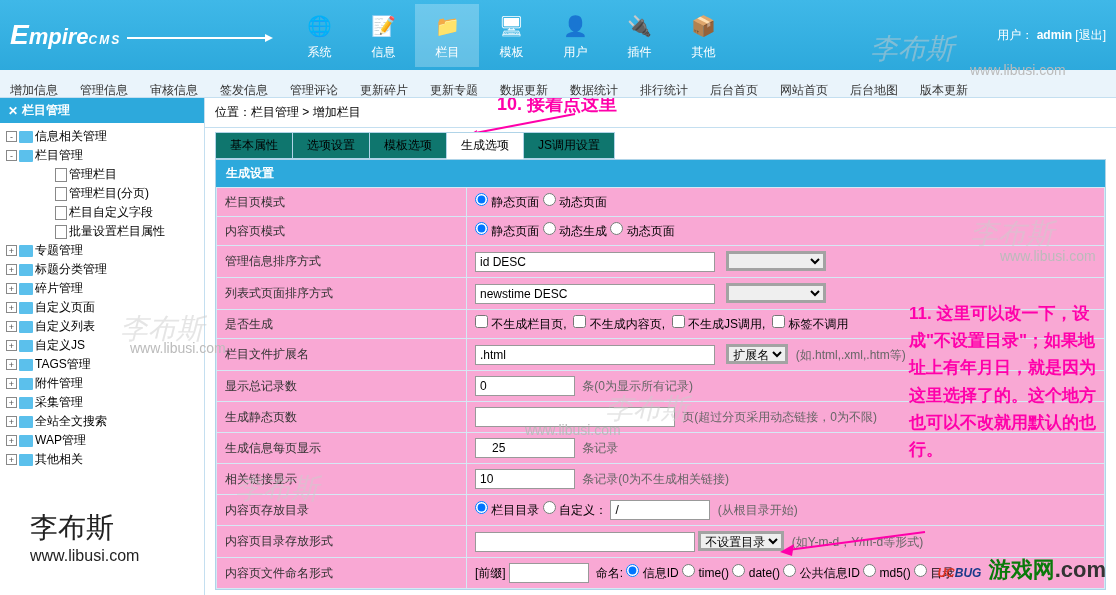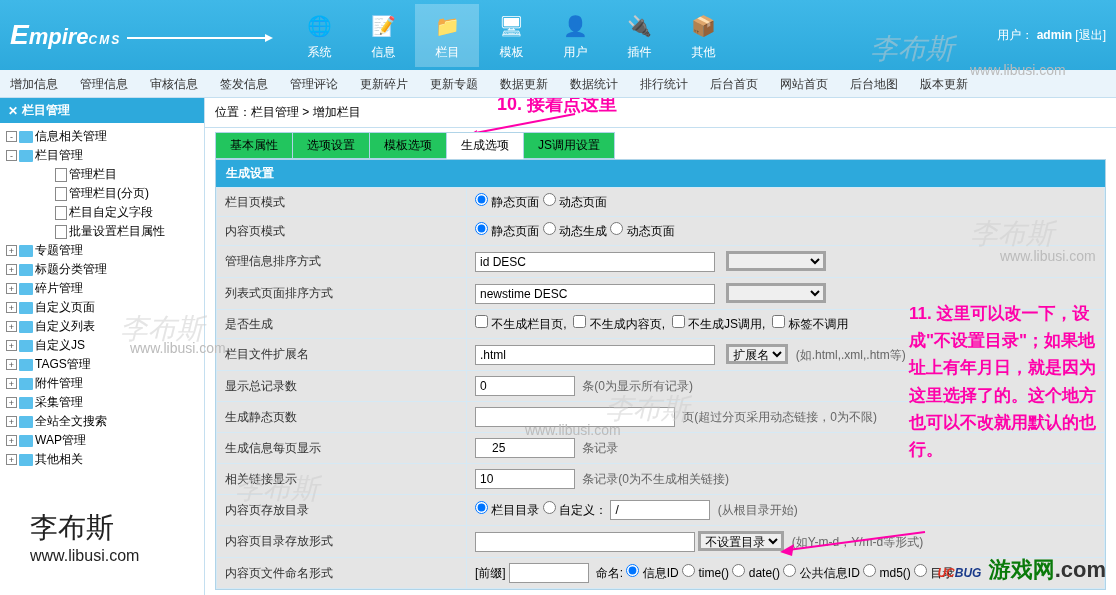--- a/index.html
+++ b/index.html
@@ -7,40 +7,40 @@
 .topbar{height:70px;background:linear-gradient(#3fb8e8,#2da9dc);display:flex;align-items:center;padding:0 10px;color:#fff}
 .logo{font-size:22px;font-style:italic;font-weight:bold;color:#fff;padding-right:20px}
 .logo-arrow{display:inline-block;width:140px;height:2px;background:#fff;vertical-align:middle;position:relative}
 .logo-arrow:after{content:"";position:absolute;right:-6px;top:-3px;border-left:8px solid #fff;border-top:4px solid transparent;border-bottom:4px solid transparent}
 .nav-icons{display:flex;gap:0}
 .nav-icon{width:64px;text-align:center;padding:6px 0;cursor:pointer}
 .nav-icon.active{background:rgba(255,255,255,0.25)}
 .nav-icon .ib{width:32px;height:32px;margin:0 auto 2px;border-radius:4px;display:flex;align-items:center;justify-content:center;font-size:20px}
 .user-area{margin-left:auto;font-size:12px}
 .user-area a{color:#fff;text-decoration:none}
-.menubar{height:28px;background:#eaf4fb;border-bottom:1px solid #c4dff0;display:flex;align-items:flex-end;padding:4px 10px;gap:22px}
+.menubar{height:28px;background:#eaf4fb;border-bottom:1px solid #c4dff0;display:flex;align-items:flex-start;padding:12px 10px;gap:22px}
 .menubar span{color:#333;cursor:pointer}
 .main{display:flex;height:calc(595px - 98px)}
 .sidebar{width:205px;border-right:1px solid #c4dff0;overflow:auto}
 .side-title{background:#2da9dc;color:#fff;padding:4px 8px;font-weight:bold;display:flex;align-items:center;gap:4px}
 .tree{padding:4px 2px}
 .tree-node{padding:1px 0 1px 4px;display:flex;align-items:center;gap:2px;cursor:pointer;white-space:nowrap}
 .tree-node.sub2{padding-left:40px}
 .pm{width:11px;height:11px;border:1px solid #888;display:inline-flex;align-items:center;justify-content:center;font-size:9px;background:#fff;color:#555}
 .folder{width:14px;height:12px;background:#5bc0ec;border-radius:1px;display:inline-block}
 .doc{width:12px;height:14px;background:#fff;border:1px solid #888;display:inline-block}
 .content{flex:1;padding:0;position:relative;overflow:auto}
 .breadcrumb{padding:6px 10px;border-bottom:1px solid #c4dff0}
 .tabs{display:flex;margin:4px 0 0 10px}
-.tab{padding:4px 14px;border:1px solid #b0d4e8;background:#22c55e;cursor:pointer;margin-right:-1px}
+.tab{padding:4px 14px;border:1px solid #b0d4e8;background:#0f766e;cursor:pointer;margin-right:-1px}
 .tab.active{background:#fff;border-bottom:1px solid #fff;position:relative;z-index:1}
 .panel{margin:0 10px 10px;border:1px solid #b0d4e8}
 .panel-head{background:#2da9dc;color:#fff;padding:5px 10px;font-weight:bold}
 .form-table{width:100%;border-collapse:collapse}
-.form-table td{border:1px solid #d5e9f5;padding:5px 8px;background:#e5e5e5}
+.form-table td{border:1px solid #d5e9f5;padding:5px 8px;background:#f9a8d4}
 .form-table td.label{width:250px;color:#333}
 .form-table input[type=text]{border:1px solid #999;padding:2px 4px;height:20px}
 .form-table select{border:3px solid #a3a3a3;height:20px}
 .hint{color:#666;margin-left:4px}
 .annotation{position:absolute;color:#ff00aa;font-size:18px;font-weight:bold;pointer-events:none}
 .arrow-svg{position:absolute;pointer-events:none}
 .watermark{position:absolute;color:#ccc;font-size:28px;font-style:italic;pointer-events:none;opacity:.5}
 .wm-url{position:absolute;color:#bbb;font-size:14px;pointer-events:none}
 .brand-sig{position:absolute;left:30px;bottom:30px;text-align:left}
 .brand-sig .sig{font-size:28px;font-family:cursive;color:#222}

